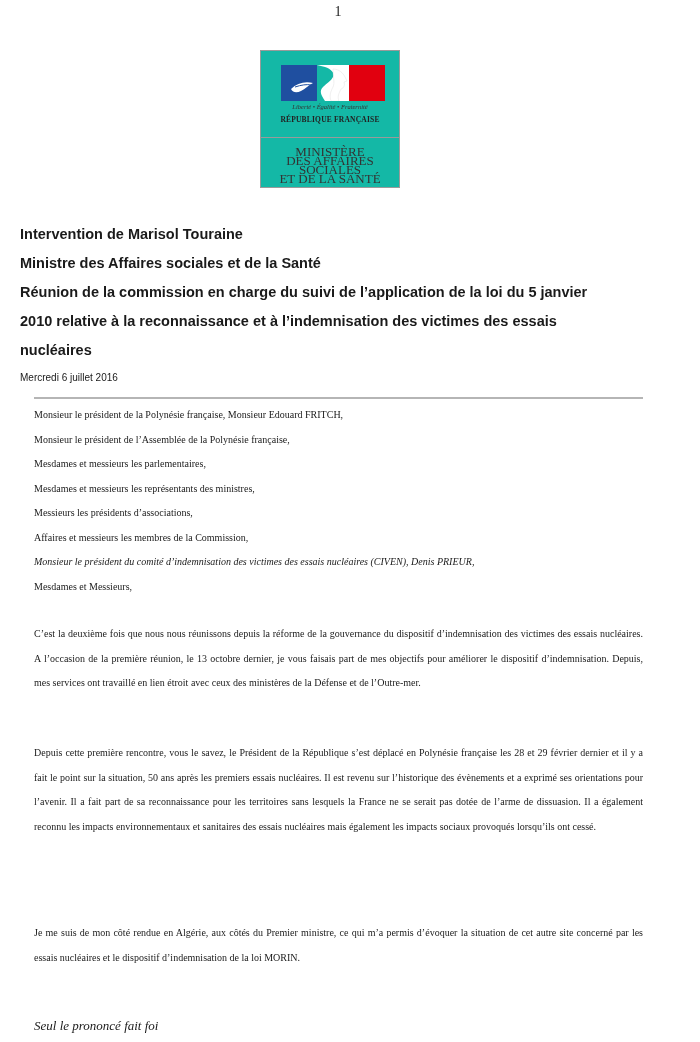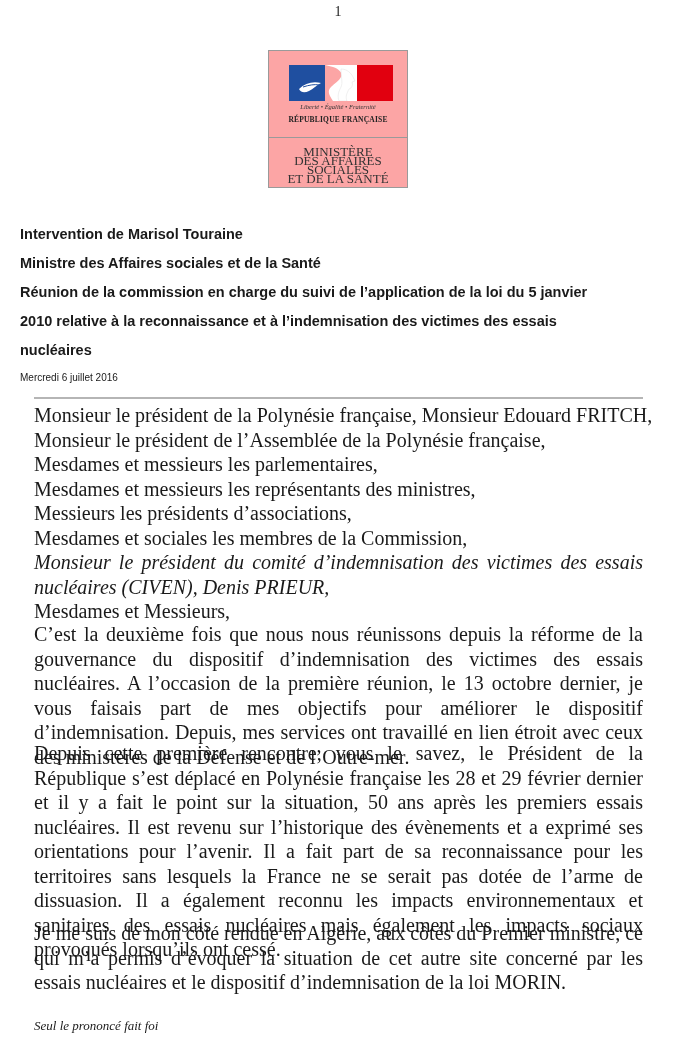--- a/index.html
+++ b/index.html
@@ -6,22 +6,22 @@
     body {
       width: 700px; height: 1042px; position: relative; overflow: hidden;
       font-family: "Liberation Serif", "DejaVu Serif", serif;
       color: #1a1a1a;
     }
     .page-number {
       position: absolute; top: 4px; left: 0; width: 676px; text-align: center;
       font-size: 14px;
     }
     .logo-box {
-      position: absolute; left: 268px; top: 50px; width: 140px; height: 138px;
-      border: 1px solid #9a9a9a; box-sizing: border-box; background: #fca5a5;
+      position: absolute; left: 260px; top: 50px; width: 140px; height: 138px;
+      border: 1px solid #9a9a9a; box-sizing: border-box; background: #14b8a6;
     }
     .logo-top { position: absolute; left: 0; top: 0; width: 138px; height: 86px; border-bottom: 1px solid #9a9a9a; }
     .flag { position: absolute; left: 20px; top: 14px; width: 104px; height: 36px; }
     .motto {
       position: absolute; left: 0; width: 138px; top: 52px; text-align: center;
       font-style: italic; font-size: 6.5px; color: #333;
     }
     .republique {
       position: absolute; left: 0; width: 138px; top: 64px; text-align: center;
       font-size: 7.5px; font-weight: bold; letter-spacing: 0.2px; color: #222;
@@ -34,21 +34,21 @@
       position: absolute; left: 20px; width: 640px; top: 220px; 
       font-family: Liberation Sans, sans-serif;
     }
     .title-line { font-weight: bold; font-size: 14.5px; line-height: 29px; color: #1a1a1a; }
     .title-date { font-weight: normal; font-size: 10px; line-height: 26px; }
     .separator {
       position: absolute; left: 34px; top: 397px; width: 609px; height: 2px; background: #b5b5b5;
     }
     .body-text {
       position: absolute; left: 34px; width: 609px;
-      font-size: 20px; line-height: 24.5px; text-align: justify;
+      font-size: 10px; line-height: 24.5px; text-align: justify;
       font-family: "Liberation Serif", serif;
     }
     .salutations { top: 403px; }
     .salutations div { white-space: nowrap; }
     .salutations .wrap { white-space: normal; text-align: justify; text-align-last: left; font-style: italic; }
     .para1 { top: 622px; }
     .para2 { top: 741px; }
     .para3 { top: 921px; }
     .para { margin: 0; }
     .footer-note {
@@ -90,21 +90,21 @@
 </div>
 
 <div class="separator"></div>
 
 <div class="body-text salutations">
   <div>Monsieur le président de la Polynésie française, Monsieur Edouard FRITCH,</div>
   <div>Monsieur le président de l’Assemblée de la Polynésie française,</div>
   <div>Mesdames et messieurs les parlementaires,</div>
   <div>Mesdames et messieurs les représentants des ministres,</div>
   <div>Messieurs les présidents d’associations,</div>
-  <div>Mesdames et sociales les membres de la Commission,</div>
+  <div>Affaires et messieurs les membres de la Commission,</div>
   <div class="wrap">Monsieur le président du comité d’indemnisation des victimes des essais nucléaires (CIVEN), Denis PRIEUR,</div>
   <div>Mesdames et Messieurs,</div>
 </div>
 
 <p class="body-text para para1">C’est la deuxième fois que nous nous réunissons depuis la réforme de la gouvernance du dispositif d’indemnisation des victimes des essais nucléaires. A l’occasion de la première réunion, le 13 octobre dernier, je vous faisais part de mes objectifs pour améliorer le dispositif d’indemnisation. Depuis, mes services ont travaillé en lien étroit avec ceux des ministères de la Défense et de l’Outre-mer.</p>
 <p class="body-text para para2">Depuis cette première rencontre, vous le savez, le Président de la République s’est déplacé en Polynésie française les 28 et 29 février dernier et il y a fait le point sur la situation, 50 ans après les premiers essais nucléaires. Il est revenu sur l’historique des évènements et a exprimé ses orientations pour l’avenir. Il a fait part de sa reconnaissance pour les territoires sans lesquels la France ne se serait pas dotée de l’arme de dissuasion. Il a également reconnu les impacts environnementaux et sanitaires des essais nucléaires mais également les impacts sociaux provoqués lorsqu’ils ont cessé.</p>
 <p class="body-text para para3">Je me suis de mon côté rendue en Algérie, aux côtés du Premier ministre, ce qui m’a permis d’évoquer la situation de cet autre site concerné par les essais nucléaires et le dispositif d’indemnisation de la loi MORIN.</p>
 
 <div class="footer-note">Seul le prononcé fait foi</div>
 

